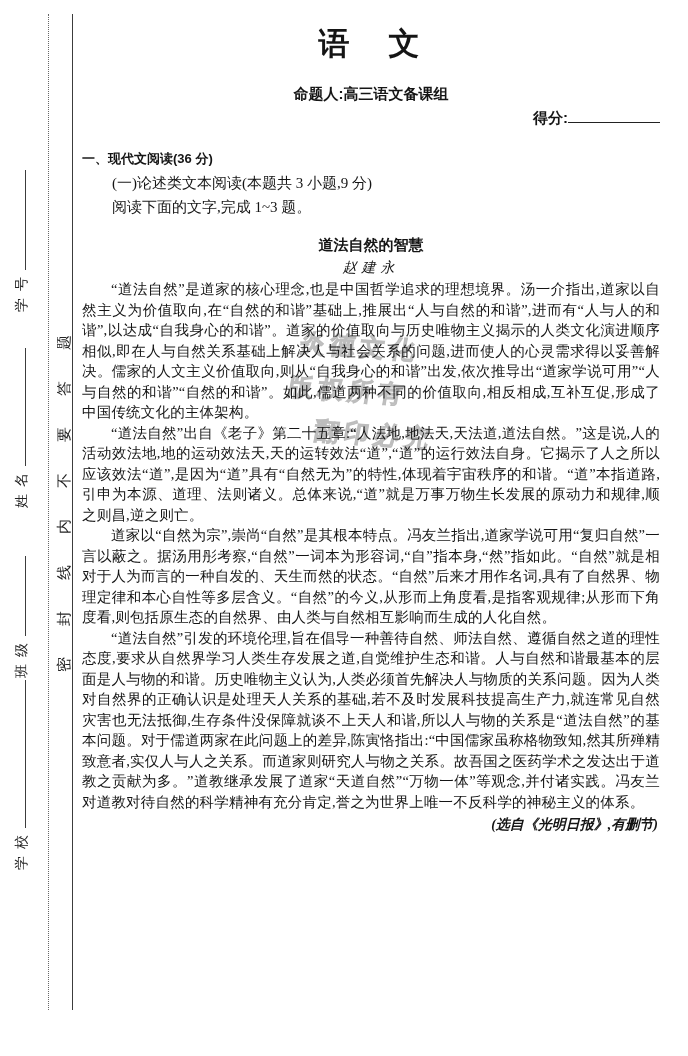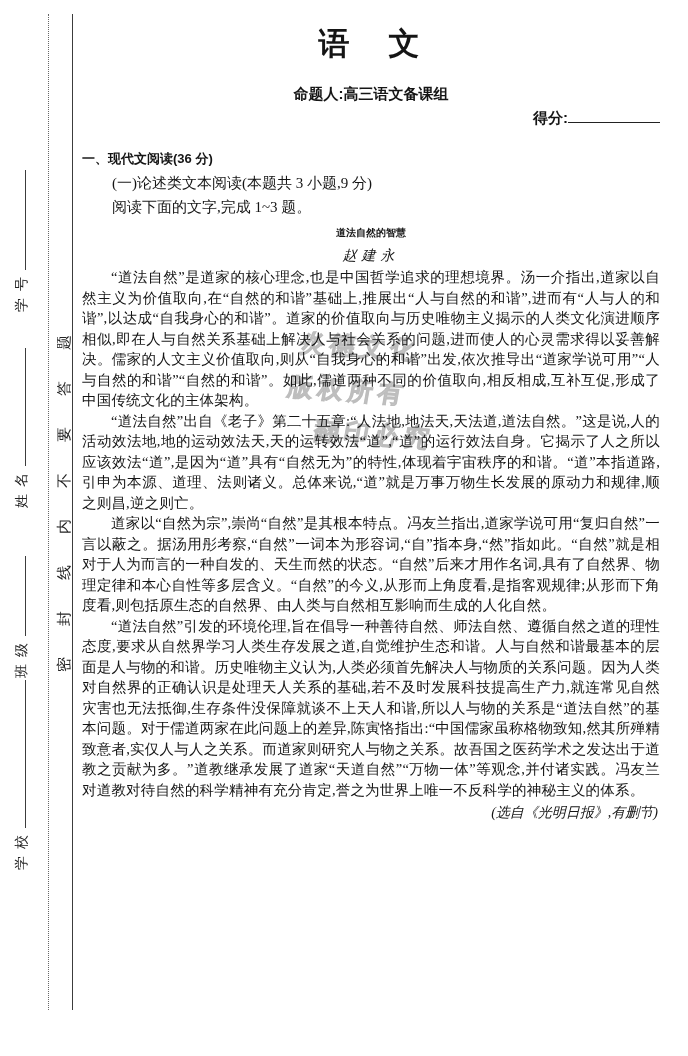--- a/index.html
+++ b/index.html
@@ -82,35 +82,35 @@
   .paper-info{
     margin-top:2px;text-align:center;font-size:15px;line-height:22px;
   }
   .section-heading{
     margin-top:18px;
     font-family:"Liberation Sans","DejaVu Sans",sans-serif;
     font-size:13px;font-weight:bold;line-height:24px;
   }
   .sub-line{font-size:15px;line-height:24px;text-indent:2em;}
   .article-title{
-    margin-top:2px;text-align:center;
+    margin-top:14px;text-align:center;
     font-family:"Liberation Sans","DejaVu Sans",sans-serif;
-    font-size:10px;font-weight:bold;line-height:24px;
+    font-size:15px;font-weight:bold;line-height:24px;
   }
   .article-author{
     text-align:center;font-size:14px;font-style:italic;
     letter-spacing:5px;line-height:22px;
   }
   .article p{
     margin:0;font-size:14.5px;line-height:20.5px;
     text-align:justify;text-indent:2em;letter-spacing:0.2px;
   }
   .attribution{
     margin-top:2px;text-align:right;font-size:14px;
-    font-style:italic;line-height:22px;padding-right:2px;
+    font-style:italic;line-height:22px;padding-right:2px;font-weight:bold;
   }
   .footer{
     position:absolute;left:82px;top:1016px;width:578px;z-index:1;
     text-align:center;font-size:13.5px;color:#151515;
   }
 </style>
 </head>
 <body>
 
 <div class="page">

